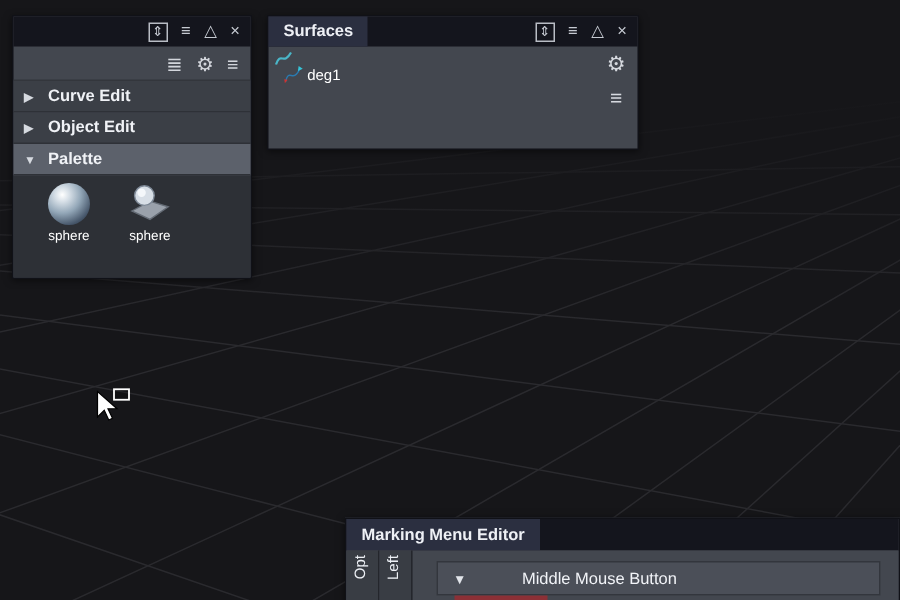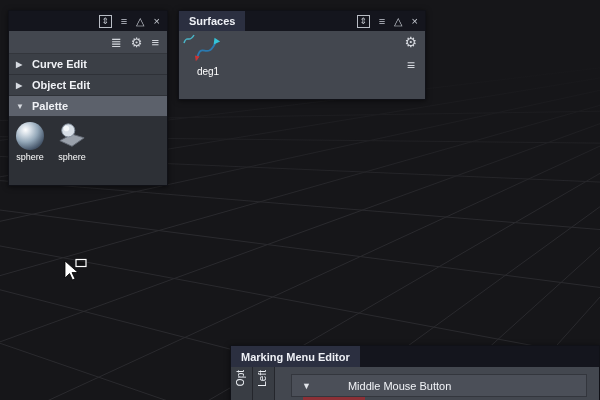--- a/index.html
+++ b/index.html
@@ -25,33 +25,33 @@
 
   
   #palette { left:8px; top:10px; width:160px; height:176px; }
   .pal-toolbar { flex:0 0 23px; display:flex; justify-content:flex-end; align-items:center;
     gap:9px; padding:0 8px; color:#d3d6dc; border-bottom:1px solid #33363c; }
   .pal-toolbar span { font-size:13px; line-height:1; }
   .section { flex:0 0 21px; display:flex; align-items:center; gap:7px; padding:0 7px;
     background:#3b3f46; border-bottom:1px solid #2e3137; color:#f0f2f6; font-size:11px; font-weight:bold; }
   .section .arrow { font-size:8px; color:#d6dae0; width:9px; }
   .section.expanded { background:#5c616b; }
-  .tools { flex:1; background:#2d3036; display:flex; align-items:flex-start; gap:8px; padding:5px 4px; }
+  .tools { flex:1; background:#2d3036; display:flex; align-items:flex-start; gap:20px; padding:5px 20px; }
   .tool { width:34px; display:flex; flex-direction:column; align-items:center; gap:2px; }
   .ticon { width:28px; height:28px; display:block; }
   .sphere-ball { border-radius:50%;
     background:radial-gradient(circle at 34% 28%, #ffffff 0%, #d5dee6 18%, #93a7b8 45%, #46566a 75%, #222b36 100%); }
   .tlabel { color:#ffffff; font-size:9px; }
 
   
   #myshelf { left:178px; top:10px; width:248px; height:90px; }
   .shelf-body { position:relative; flex:1; }
   .mini-curve { position:absolute; left:4px; top:2px; }
   .shelf-item { position:absolute; left:10px; top:5px; width:38px; display:flex;
-    flex-direction:column; align-items:center; gap:2px; }
+    flex-direction:row; align-items:center; gap:2px; }
   .shelf-item span { color:#fff; font-size:10px; }
   .shelf-side { position:absolute; right:8px; top:4px; display:flex; flex-direction:column;
     align-items:center; gap:9px; color:#d6d9df; }
   .shelf-side .gear { font-size:14px; line-height:1; }
   .shelf-side .menu { font-size:14px; font-weight:bold; line-height:1; }
 
   
   #mme { left:230px; top:345px; width:370px; height:58px; }
   #mme .titlebar { flex-basis:21px; height:21px; }
   .mme-body { flex:1; display:flex; position:relative; background:#43474f; }

